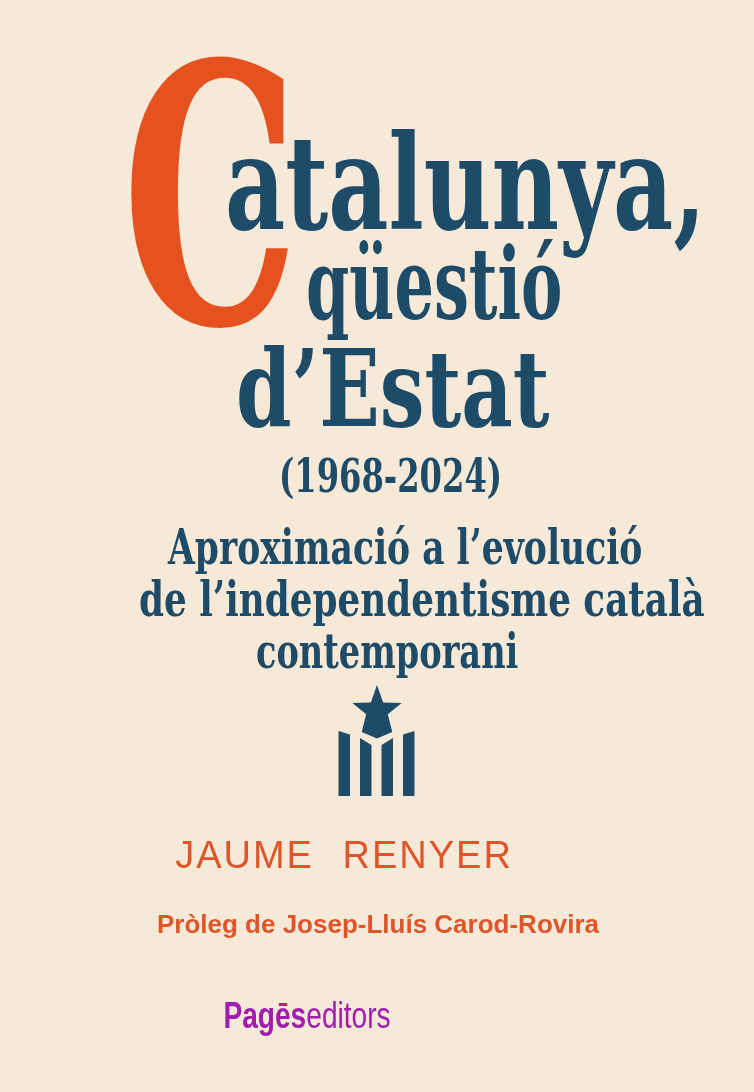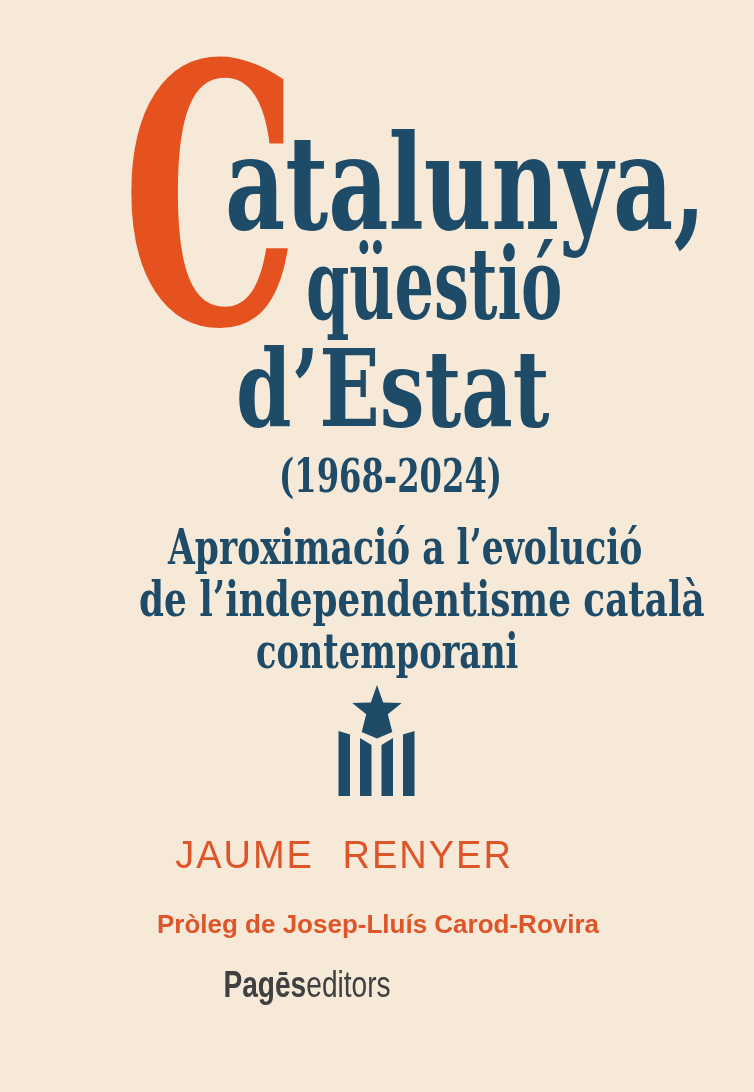--- a/index.html
+++ b/index.html
@@ -42,25 +42,25 @@
   }
   .prologue{
     left:1px;top:911px;width:754px;
     text-align:center;
     font-family:"Liberation Sans", sans-serif;
     font-weight:bold;
     font-size:26px;
     color:#dd5529;
   }
   .publisher{
-    left:0;top:966px;width:614px;
+    left:0;top:997px;width:614px;
     text-align:center;
     font-family:"Liberation Sans", sans-serif;
     font-size:37px;
-    color:#404040;
+    color:#a21caf;
   }
   .publisher .inner{display:inline-block;transform:scaleX(0.76);transform-origin:center top;}
   .pub-bold{font-weight:bold;}
   .pub-reg{font-weight:normal;}
 </style>
 </head>
 <body>
 
 <div id="cover">
 

